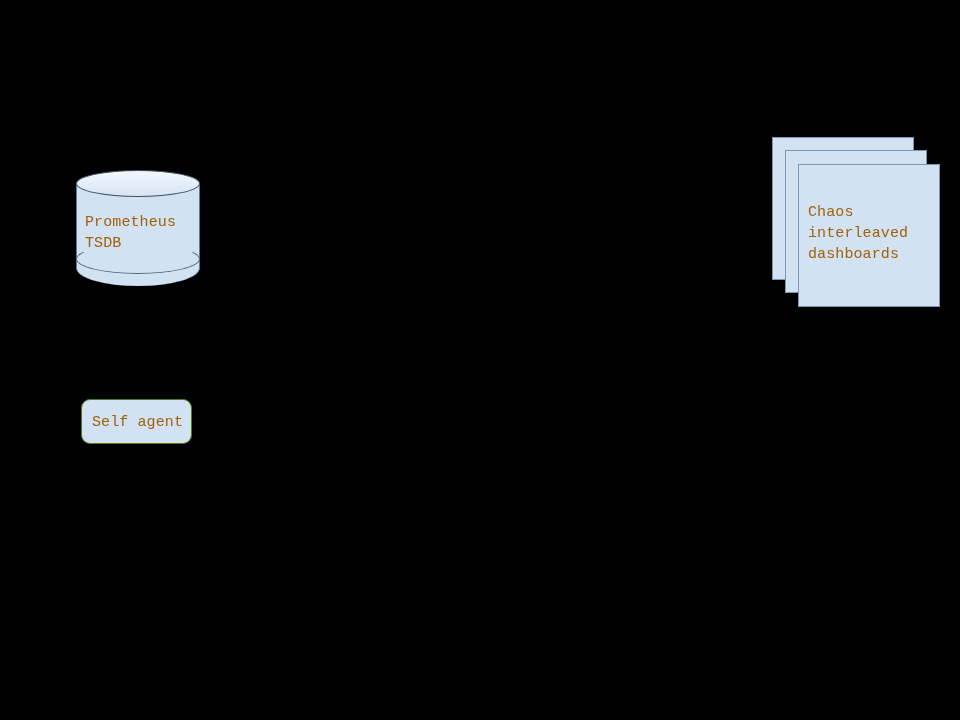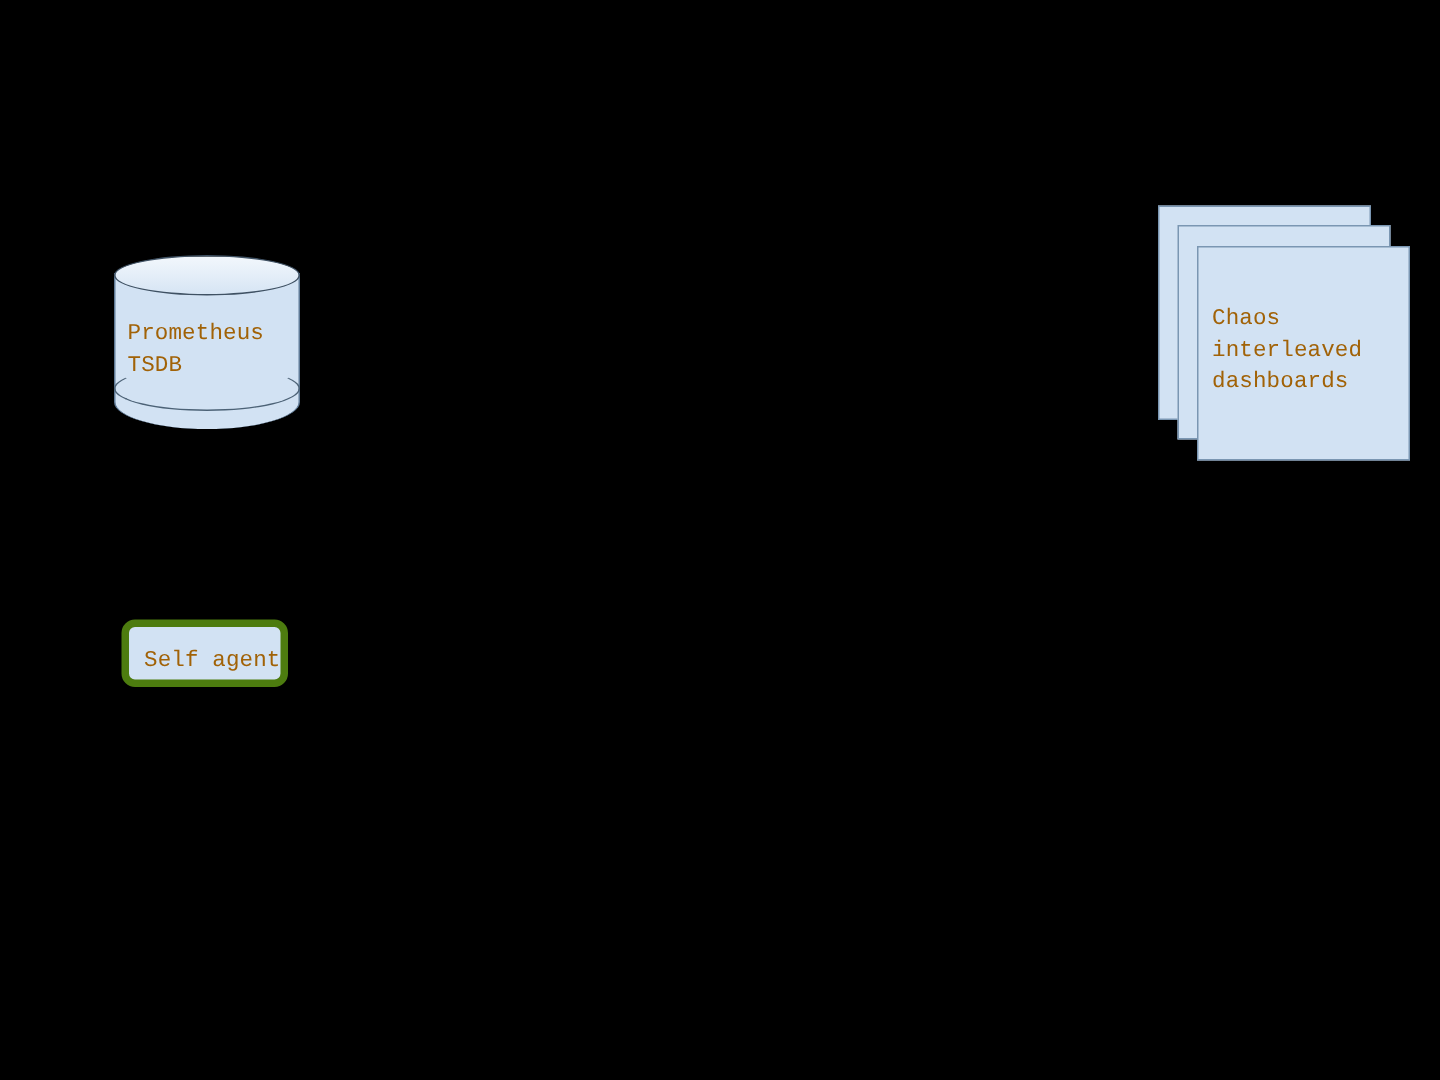--- a/index.html
+++ b/index.html
@@ -134,25 +134,25 @@
   }
   #dashboard-stack .node-label {
     left: 36px;
     top: 65px;
     width: 124px;
   }
 
   
   #self-agent {
     left: 81px;
-    top: 413px;
+    top: 399px;
     width: 111px;
     height: 45px;
     background: #d2e2f3;
-    border: 5px solid #4d7c0f;
+    border: 1px solid #4d7c0f;
     border-radius: 9px;
   }
   #self-agent .node-label {
     left: 0;
     top: 12px;
     width: 111px;
     text-align: center;
   }
 
   

